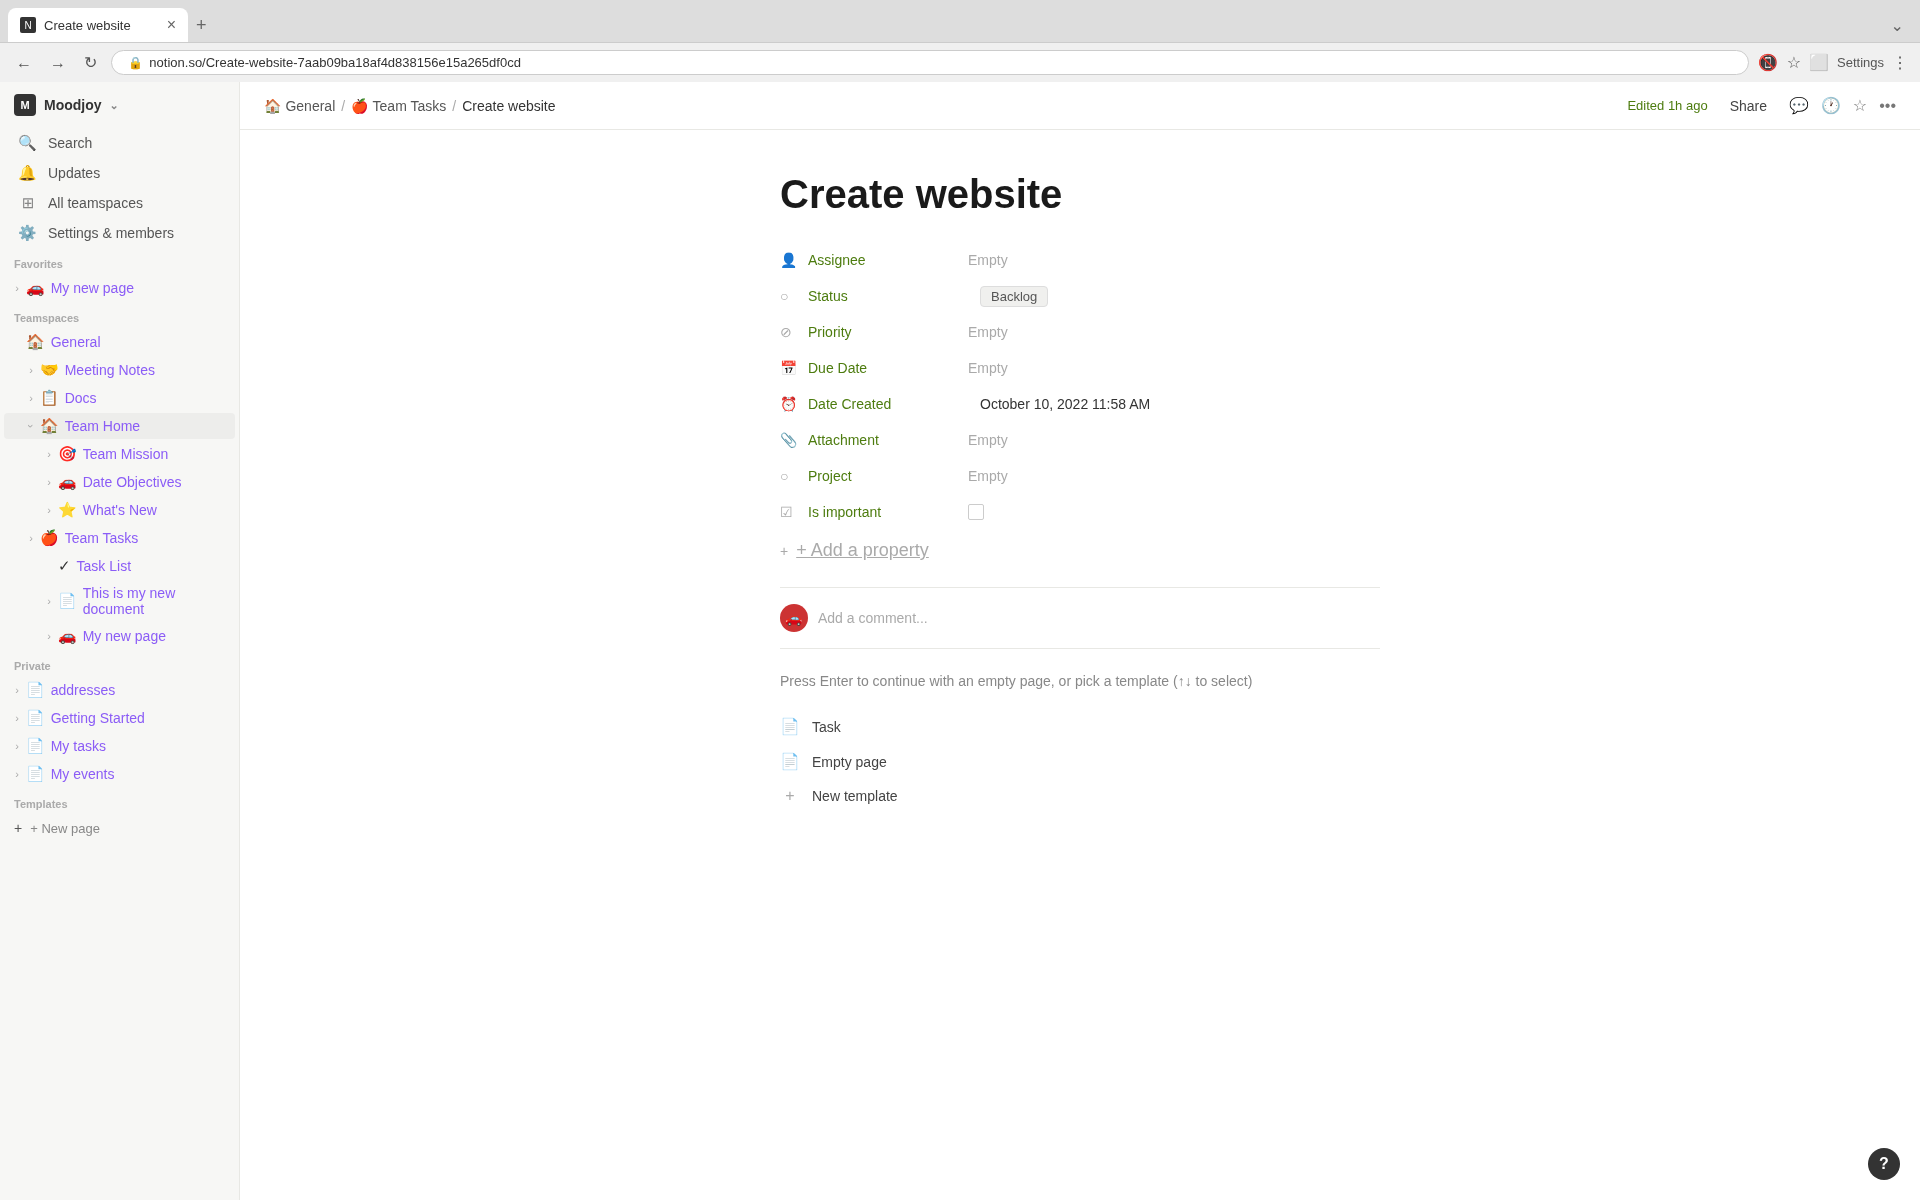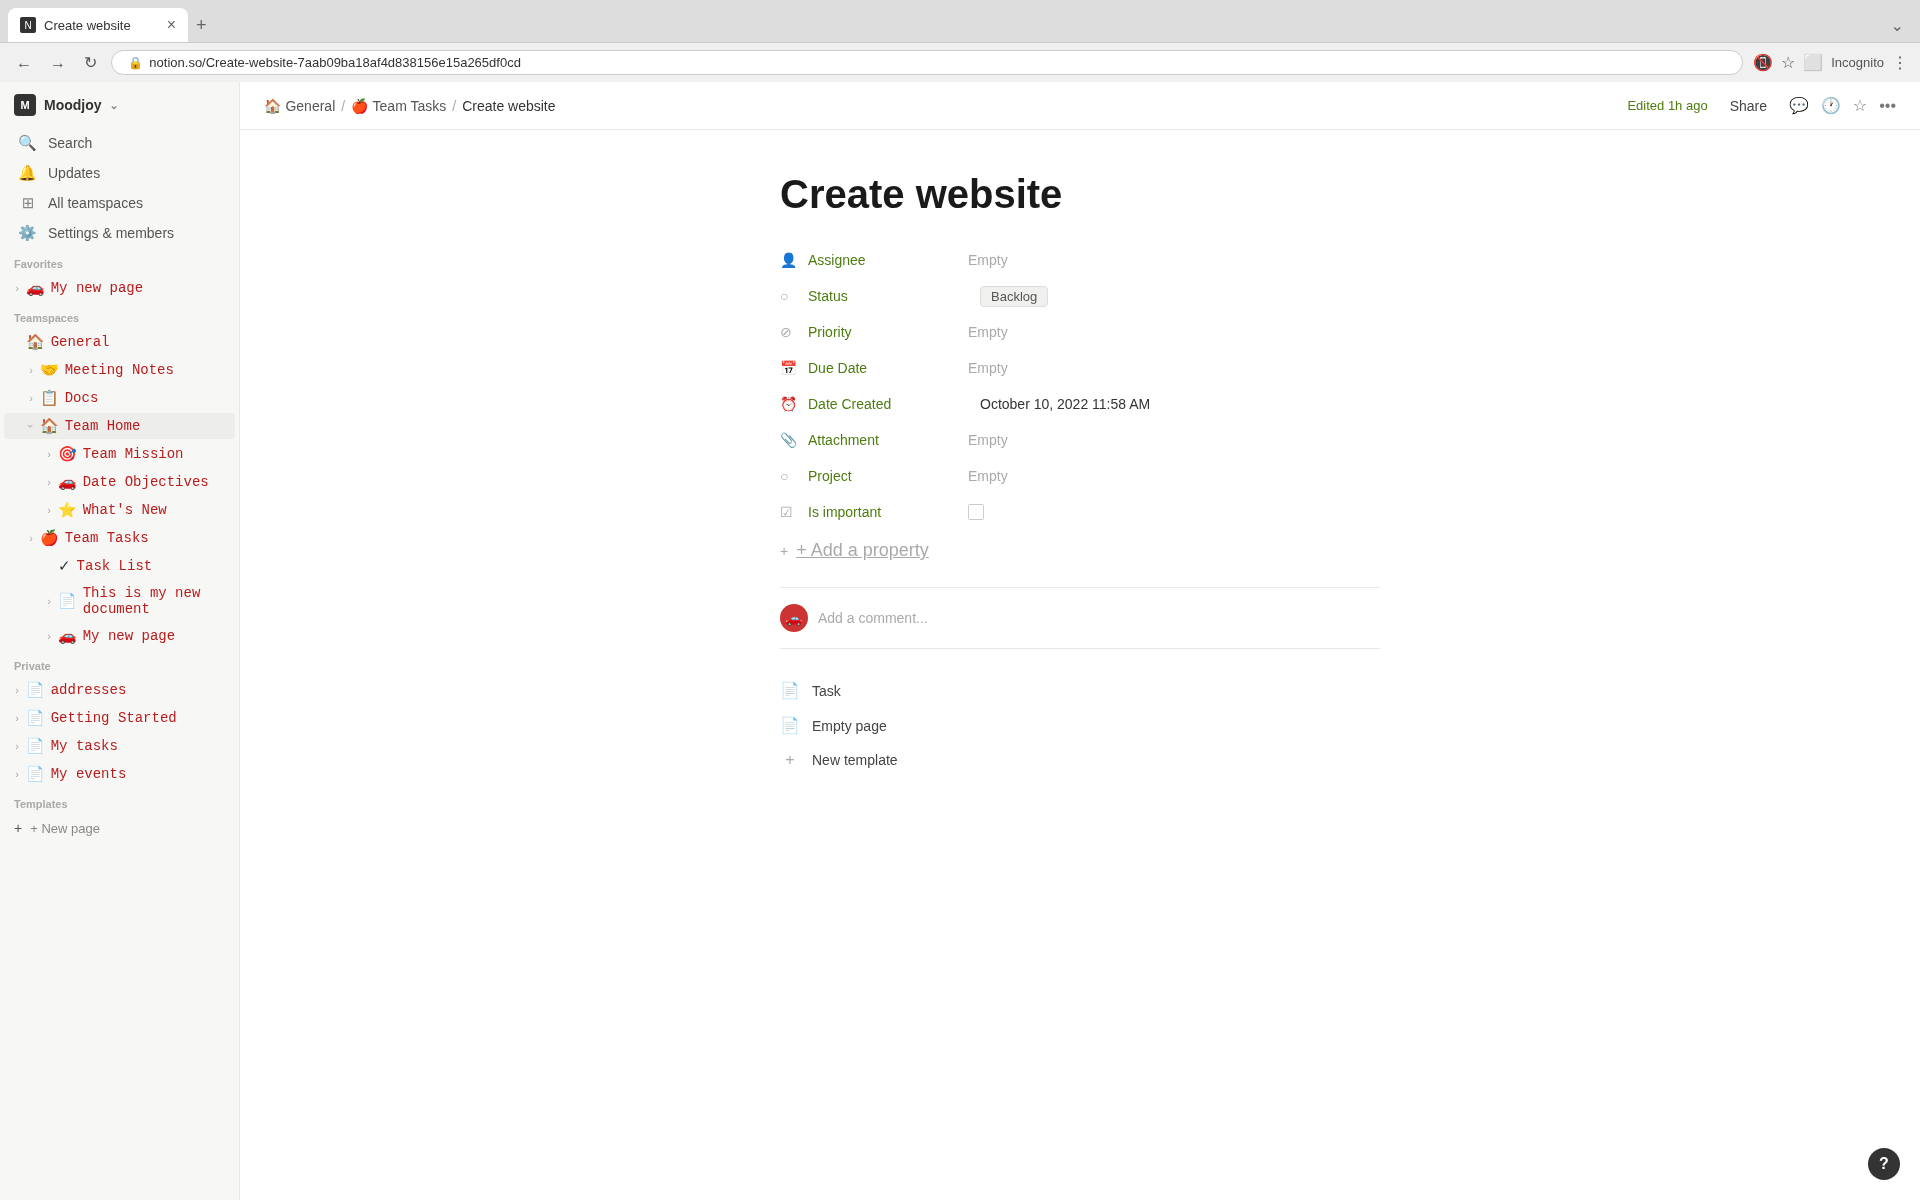--- a/index.html
+++ b/index.html
@@ -33,21 +33,21 @@
     
     .sidebar-nav-item { display: flex; align-items: center; gap: 10px; padding: 5px 14px; cursor: pointer; color: #555; border-radius: 4px; margin: 1px 4px; }
     .sidebar-nav-icon { font-size: 15px; width: 20px; text-align: center; color: #888; }
     .sidebar-nav-label { font-size: 14px; }
 
     .sidebar-section-title { font-size: 11px; font-weight: 700; color: #aaa; padding: 10px 14px 4px 14px; text-transform: none; letter-spacing: 0; }
     
     .sidebar-tree-item { display: flex; align-items: center; padding: 4px 4px 4px 4px; cursor: pointer; border-radius: 4px; margin: 1px 4px; color: #333; font-size: 14px; }
     .tree-chevron { width: 18px; min-width: 18px; text-align: center; font-size: 11px; color: #aaa; }
     .tree-icon { margin-right: 6px; font-size: 15px; }
-    .tree-label { font-size: 14px; color: #b91c1c; font-family: Liberation Mono, monospace; }
+    .tree-label { font-size: 14px; color: #8b5cf6; }
     .new-page-btn { display: flex; align-items: center; gap: 8px; padding: 6px 14px; cursor: pointer; color: #555; border-radius: 4px; font-size: 14px; }
 
     
     .main { flex: 1; display: flex; flex-direction: column; overflow: hidden; }
 
     
     .page-header { display: flex; align-items: center; padding: 0 24px; height: 48px; border-bottom: 1px solid #e8e8e4; gap: 8px; }
     .breadcrumb { display: flex; align-items: center; gap: 6px; font-size: 14px; color: #555; }
     .breadcrumb-sep { color: #aaa; }
     .breadcrumb-item { display: flex; align-items: center; gap: 4px; cursor: pointer; }
@@ -107,21 +107,21 @@
     <button class="nav-btn">→</button>
     <button class="nav-btn">↻</button>
     <div class="url-box">
       <span class="lock-icon">🔒</span>
       <span>notion.so/Create-website-7aab09ba18af4d838156e15a265df0cd</span>
     </div>
     <div class="addr-icons">
       <span class="addr-icon">📵</span>
       <span class="addr-icon">☆</span>
       <span class="addr-icon">⬜</span>
-      <button class="incognito-badge">Incognito</button>
+      <button class="incognito-badge">Settings</button>
       <span class="addr-icon">⋮</span>
     </div>
   </div>
 </div>
 
 <div class="app">
 
   <div class="sidebar">
 
     <div class="sidebar-workspace">
@@ -332,20 +332,21 @@
             <span>+</span>
             <span style="font-size:18px;text-decoration:underline;">+ Add a property</span>
           </div>
         </div>
 
         <div class="comment-area">
           <div class="comment-avatar">🚗</div>
           <span class="comment-placeholder">Add a comment...</span>
         </div>
 
+        <p class="empty-prompt">Press Enter to continue with an empty page, or pick a template (↑↓ to select)</p>
 
         <div class="template-option">
           <span class="template-icon">📄</span>
           <span>Task</span>
         </div>
         <div class="template-option">
           <span class="template-icon">📄</span>
           <span>Empty page</span>
         </div>
         <div class="template-option">

